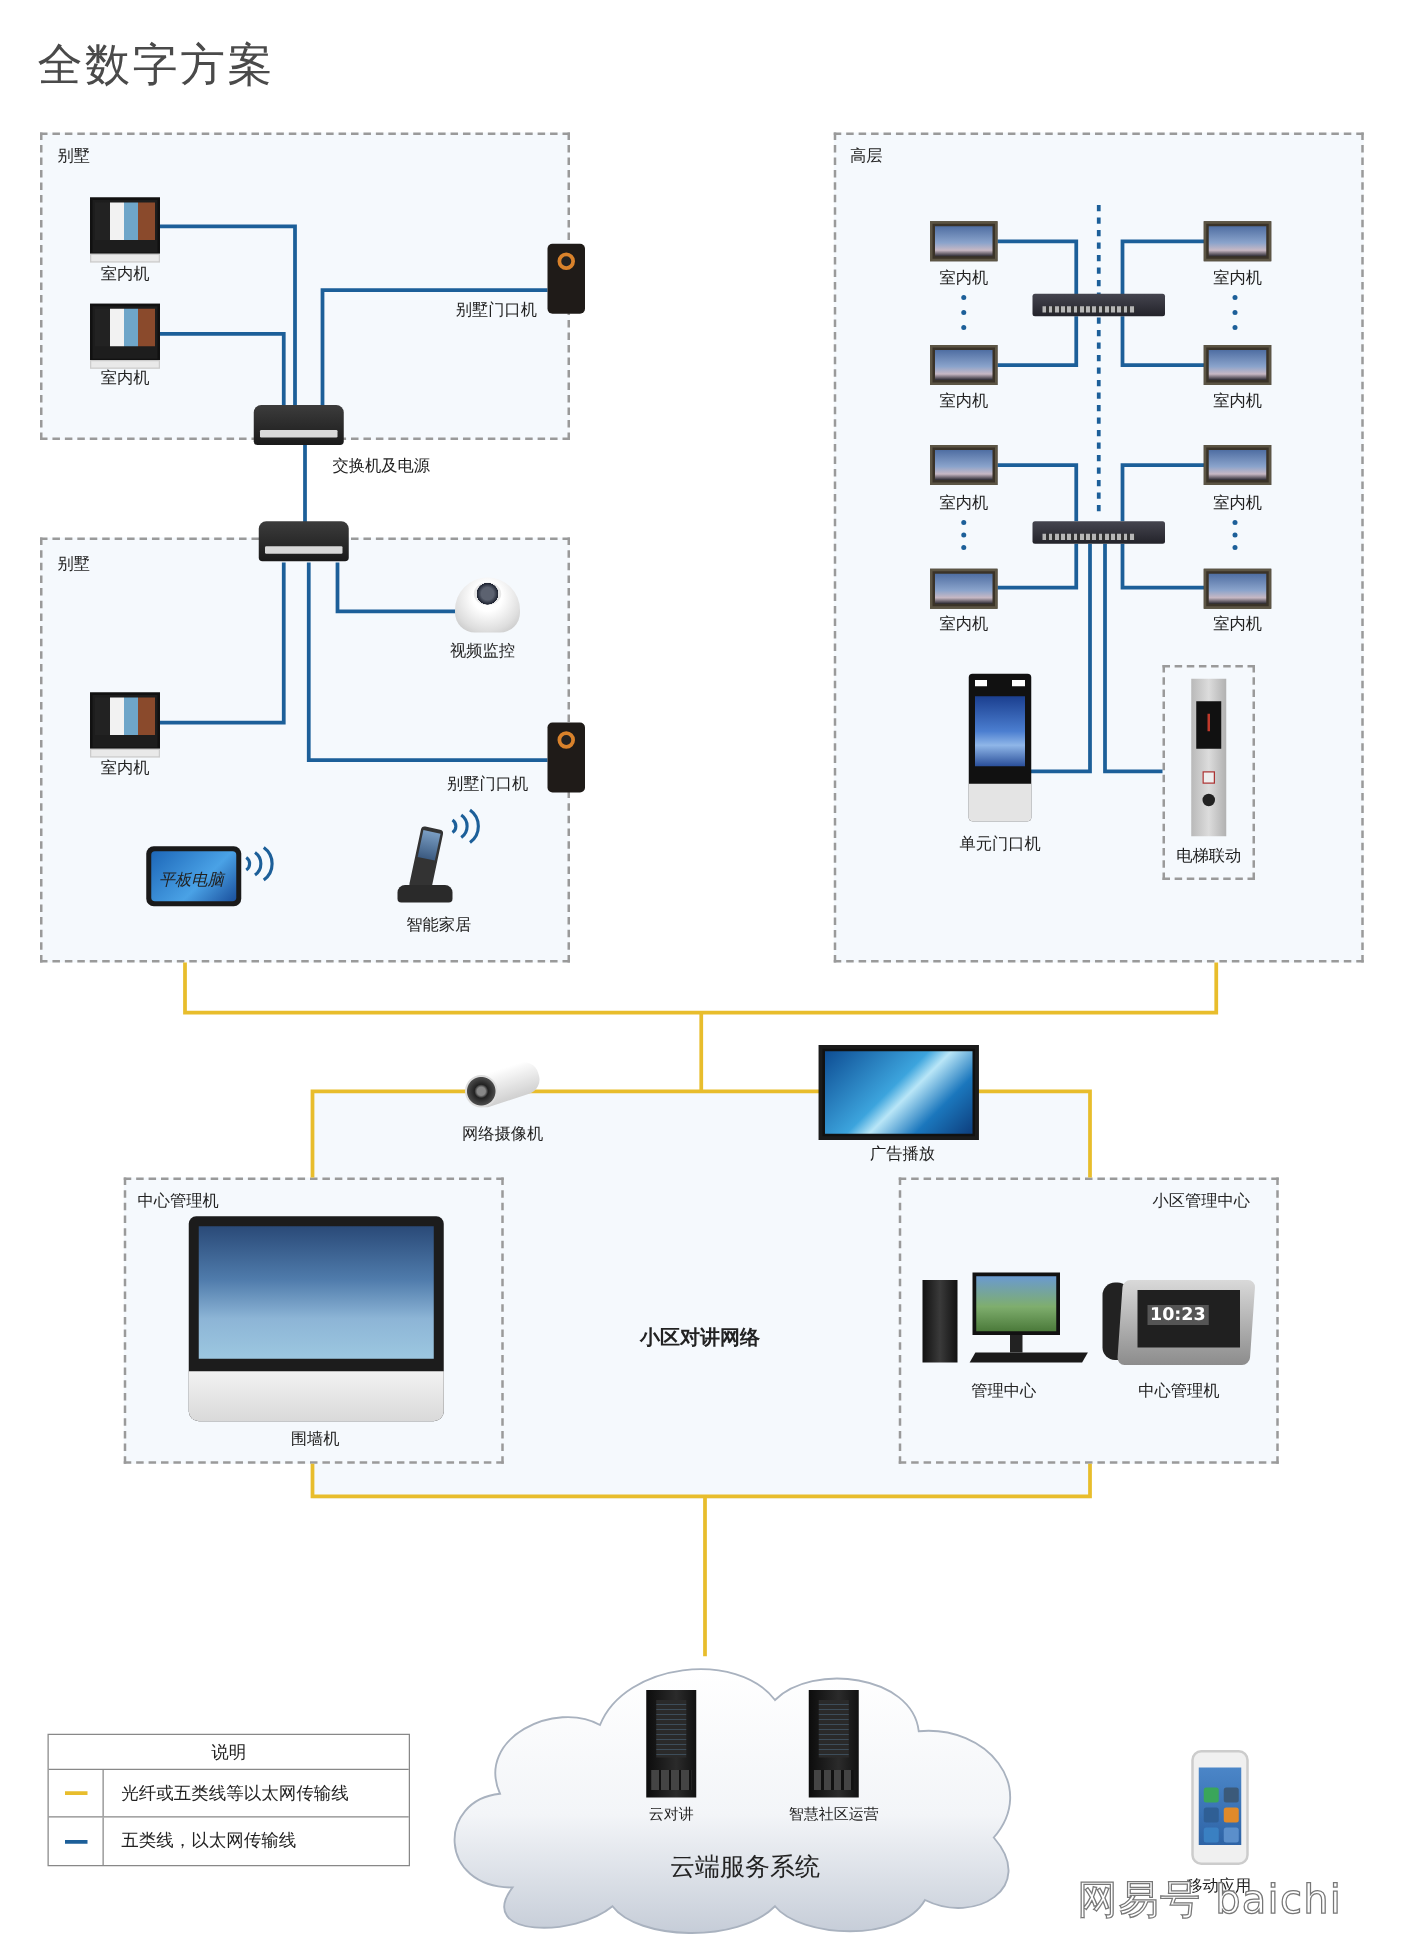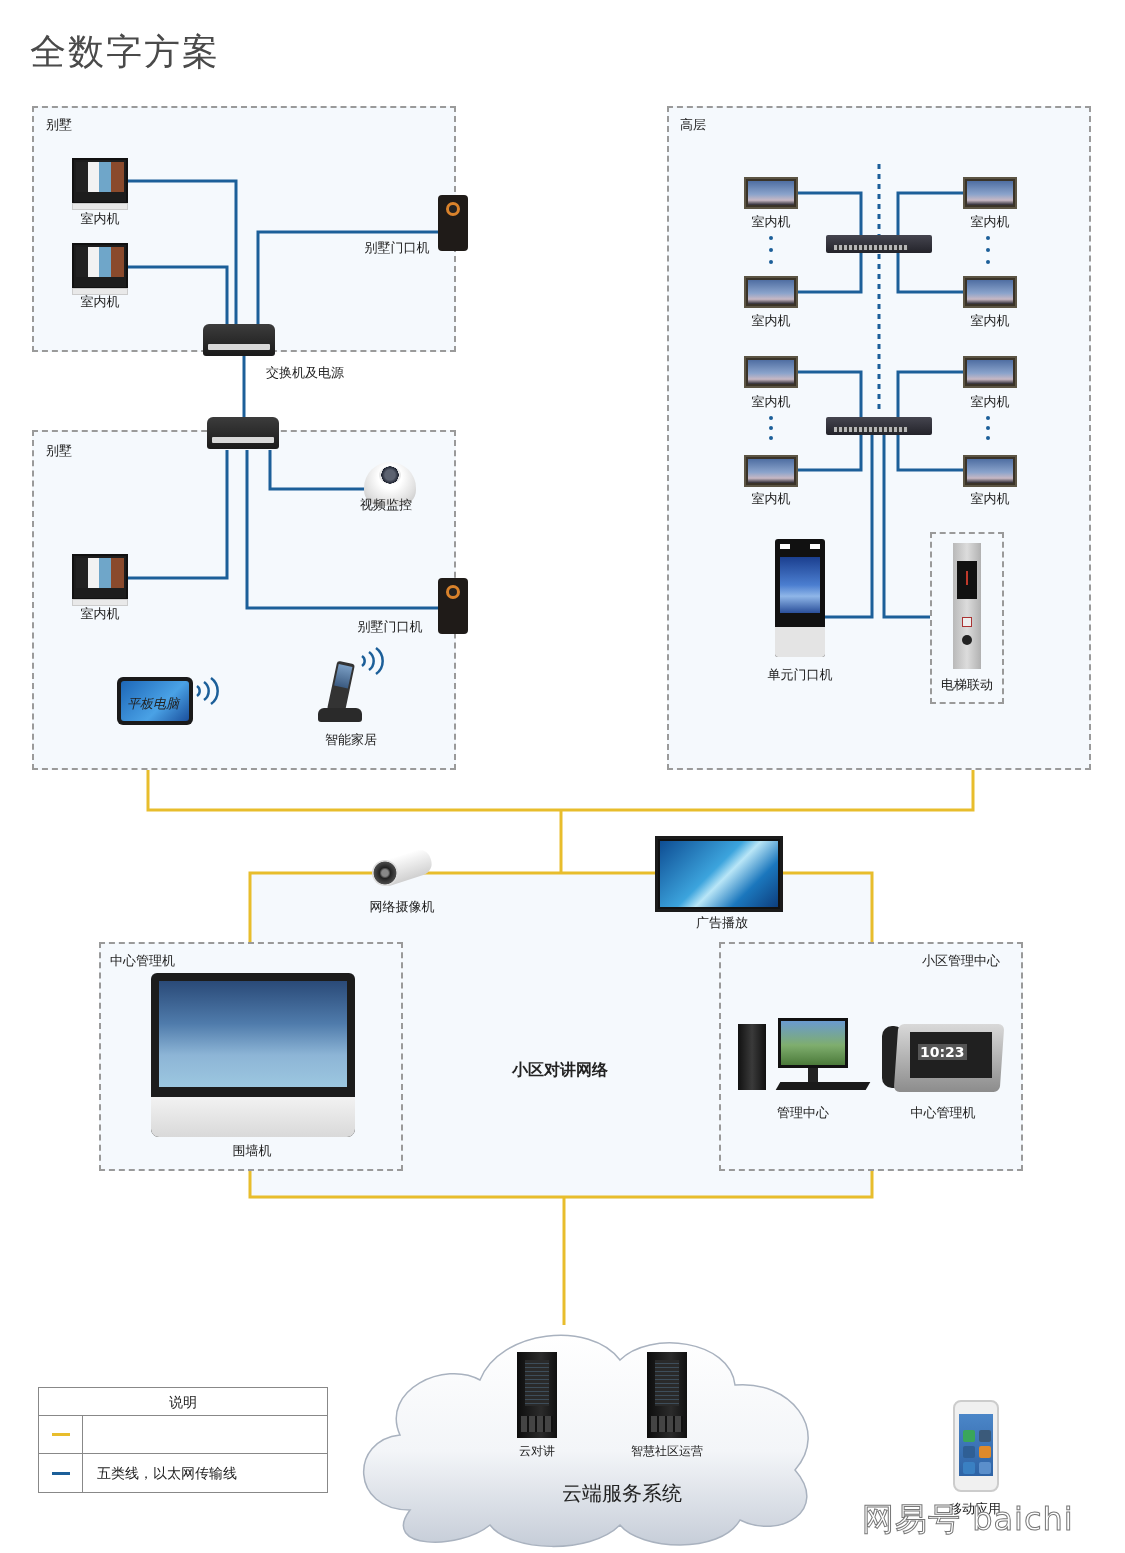--- a/index.html
+++ b/index.html
@@ -195,21 +195,21 @@
   </div>
 <div class="lbl" style="left:305px; top:364px;">交换机及电源</div>
 
 <div class="dev small-switch" style="left:207px; top:417px;">
     <div class="ports"></div>
   </div>
 <div class="dev dome-cam" style="left:360px; top:456px;">
     <div class="body"></div>
     <div class="lens"></div>
   </div>
-<div class="lbl" style="left:386px; top:496px;">视频监控</div>
+<div class="lbl" style="left:386px; top:512px;">视频监控</div>
 <div class="dev villa-monitor" style="left:72px; top:554px;">
     <div class="scr"></div>
     <div class="base"></div>
   </div>
 <div class="lbl" style="left:100px; top:605px;">室内机</div>
 <div class="dev door-station" style="left:438px; top:578px;">
     <div class="lens"></div>
   </div>
 <div class="lbl" style="left:390px; top:618px;">别墅门口机</div>
 <div class="dev tablet" style="left:117px; top:677px;">
@@ -316,39 +316,40 @@
         <stop offset="1" stop-color="#c6cdd8"></stop>
       </linearGradient>
     </defs>
     <path d="M60,190 C0,190 0,120 50,115 C30,70 95,40 130,60 C150,10 240,0 270,40 C300,10 380,20 385,65 C440,60 480,110 445,150 C480,190 430,220 390,200 C370,235 290,230 270,205 C240,235 160,232 140,205 C110,230 30,230 60,190 Z" fill="url(#cg)" stroke="#a9b2bf" stroke-width="1.5"></path>
   </svg>
 </div>
 <div class="dev server" style="left:517px; top:1352px;"></div>
 <div class="lbl" style="left:537px; top:1443px; font-size:12px;">云对讲</div>
 <div class="dev server" style="left:647px; top:1352px;"></div>
 <div class="lbl" style="left:667px; top:1443px; font-size:12px;">智慧社区运营</div>
-<div class="lbl" style="left:622px; top:1480px; font-size:20px;">云端服务系统</div>
+<div class="lbl" style="left:596px; top:1480px; font-size:20px;">云端服务系统</div>
 
 <div class="dev phone-dev" style="left:953px; top:1400px;">
   <div class="scr"></div>
   <div class="tile" style="left:8px; top:28px; background:#3aa65a;"></div>
   <div class="tile" style="left:24px; top:28px; background:#3b5a7a;"></div>
   <div class="tile" style="left:8px; top:44px; background:#2f5f95;"></div>
   <div class="tile" style="left:24px; top:44px; background:#e08a2a;"></div>
   <div class="tile" style="left:8px; top:60px; background:#3a80c2;"></div>
   <div class="tile" style="left:24px; top:60px; background:#5b8fcb;"></div>
 </div>
 <div class="lbl" style="left:975px; top:1500px; font-size:13px;">移动应用</div>
 
 <div class="legend">
   <div class="head">说明</div>
   <div class="row">
     <div class="sw">
         <span style="background:#e8bd2c;"></span>
       </div>
+    <div class="txt">光纤或五类线等以太网传输线</div>
   </div>
   <div class="row">
     <div class="sw">
         <span style="background:#1c5f99;"></span>
       </div>
     <div class="txt">五类线，以太网传输线</div>
   </div>
 </div>
 
 <div class="watermark">网易号 baichi</div>

